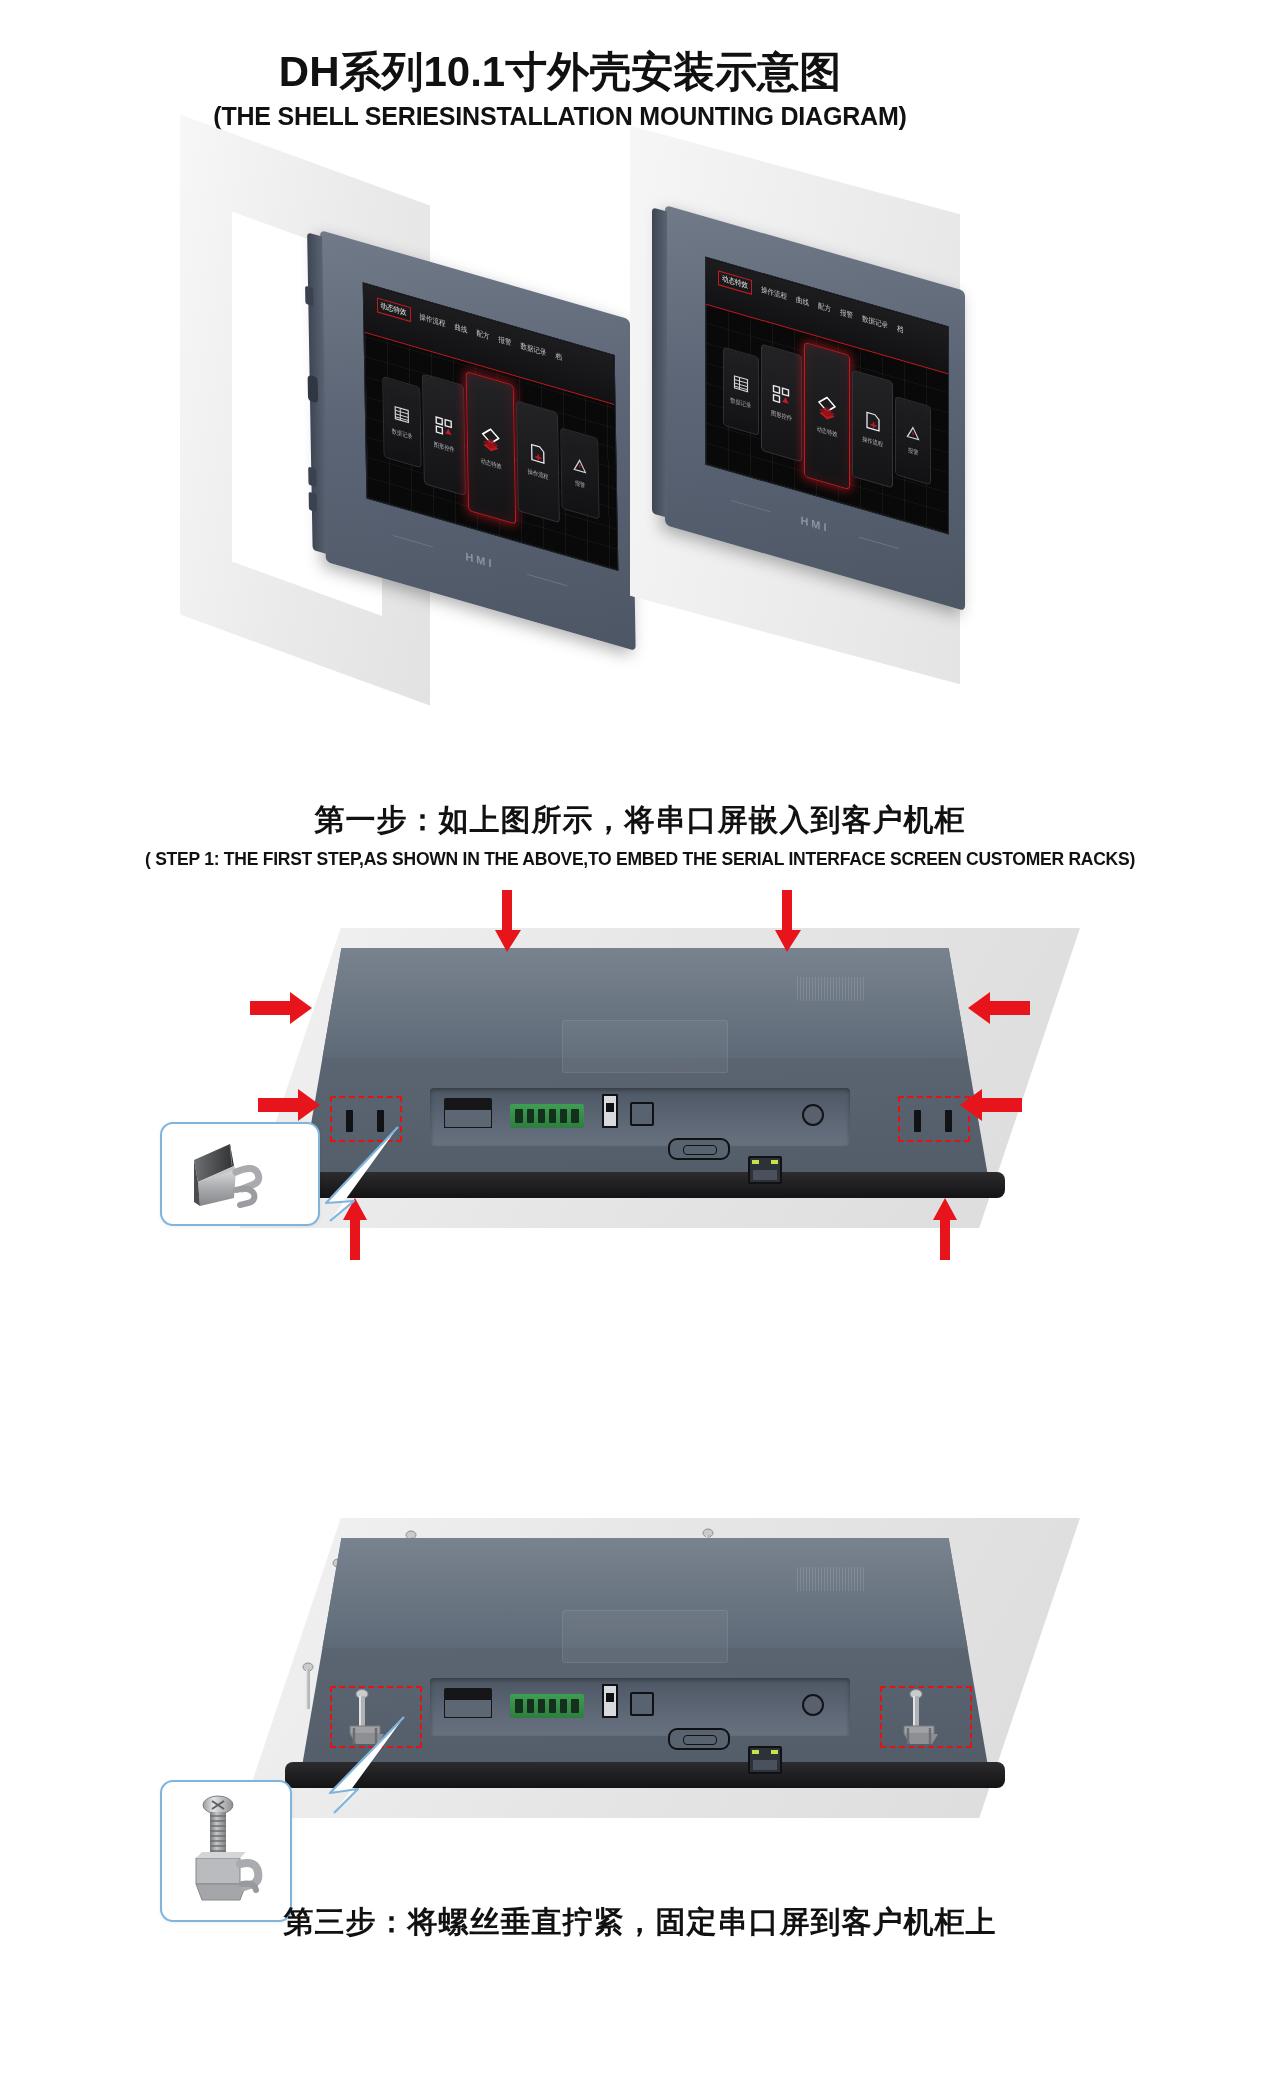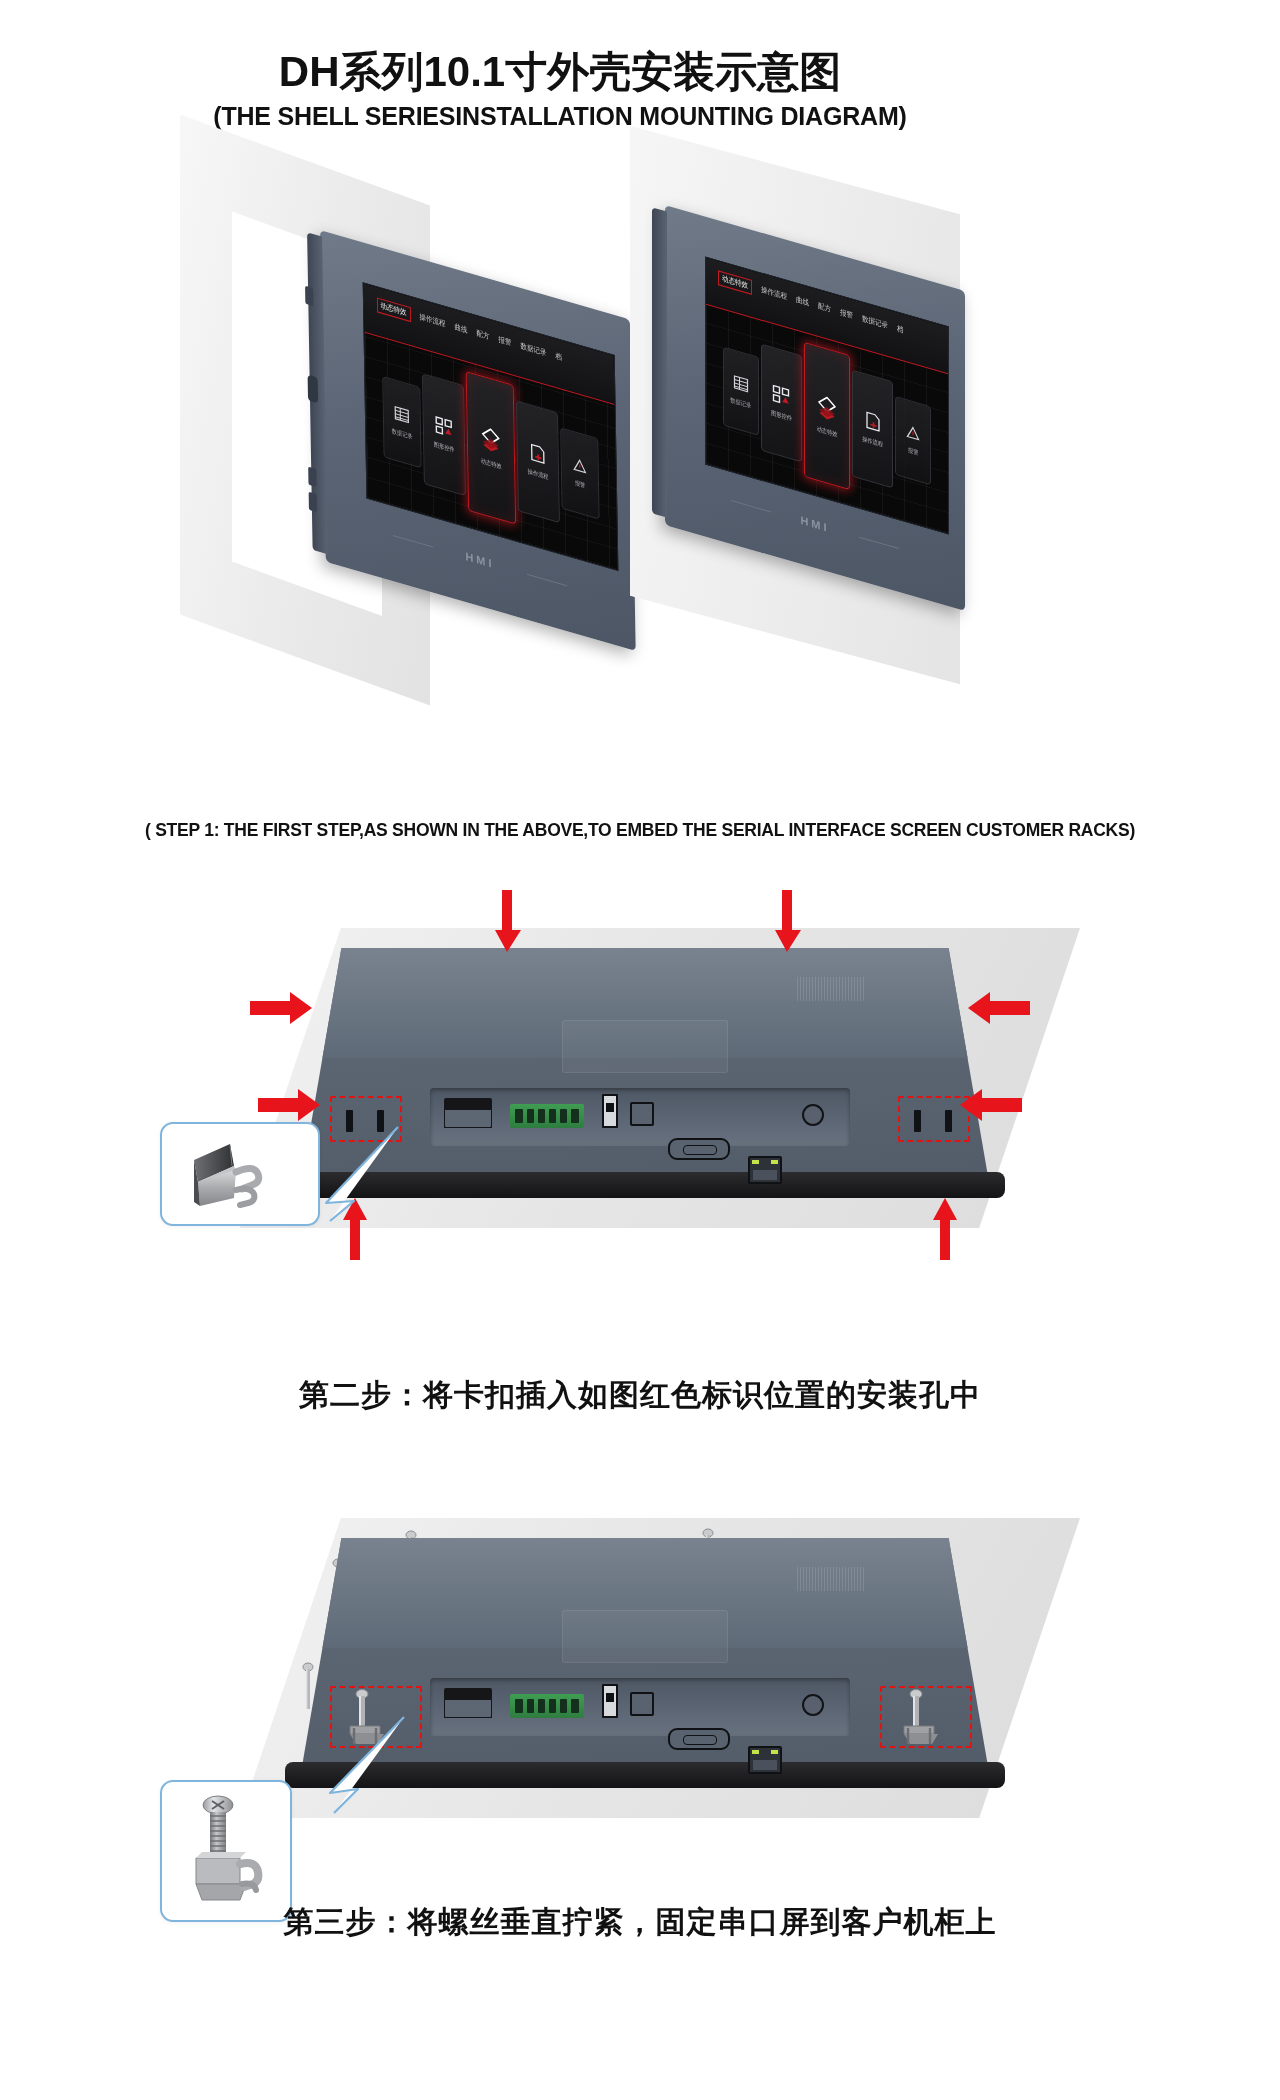--- a/index.html
+++ b/index.html
@@ -18,21 +18,21 @@
     line-height: 1.12; white-space: nowrap;
   }
   .title-en {
     font-size: 25px; font-weight: 600; color:#111; margin-top:7px;
     letter-spacing:-0.2px; white-space: nowrap;
   }
 
   
   .cap { position:absolute; width:1280px; text-align:center; }
   .cap-cn { font-size:30px; font-weight:700; color:#111; letter-spacing:1px; white-space:nowrap; }
-  .cap-en { font-size:17.5px; font-weight:600; color:#111; margin-top:20px; letter-spacing:-0.25px; white-space:nowrap; }
+  .cap-en { font-size:17.5px; font-weight:600; color:#111; margin-top:8px; letter-spacing:-0.25px; white-space:nowrap; }
 
   
   .scene { position:absolute; }
 
   
   .s1-left  { left:150px; top:150px; width:480px; height:600px; }
   .s1-right { left:620px; top:150px; width:520px; height:600px; }
 
   
   .panelA {
@@ -344,20 +344,21 @@
               <span class="hmi-lbl">报警</span>
             </div>
           </div>
         </div>
       </div>
       <div class="dev-brand" style="left:0; top:270px;">HMI</div>
     </div>
   </div>
 
   <div class="cap" style="top:800px;">
+    <div class="cap-cn">第一步：如上图所示，将串口屏嵌入到客户机柜</div>
     <div class="cap-en">( STEP 1: THE FIRST STEP,AS SHOWN IN THE ABOVE,TO EMBED THE SERIAL INTERFACE SCREEN CUSTOMER RACKS)</div>
   </div>
 
   <div class="scene" style="left:0; top:900px; width:1280px; height:420px;">
 
     <div class="back-panel" style="left:240px; top:28px; width:840px; height:300px;
                 clip-path: polygon(12% 0%, 100% 0%, 88% 100%, 0% 100%);"></div>
 
     <div class="back-dev" style="left:300px; top:48px; width:690px; height:240px;
                 clip-path: polygon(6% 0%, 94% 0%, 100% 100%, 0% 100%);">
@@ -465,21 +466,20 @@
         <path d="M18 46 L20 70 L54 62 L56 34 Z" fill="url(#mg1)"></path>
         <path d="M14 24 L18 46 L20 70 L14 66 Z" fill="#4a4c4f"></path>
         <path d="M56 36 q18 -8 22 2 q3 8 -6 11 l-10 4" fill="none" stroke="#a9abae" stroke-width="7" stroke-linecap="round"></path>
         <path d="M56 54 q14 -4 18 4 q2 7 -6 9 l-8 2" fill="none" stroke="#9b9da0" stroke-width="6" stroke-linecap="round"></path>
         <path d="M50 9 L52 30" stroke="#8a8c8f" stroke-width="1" opacity=".8"></path>
       </svg>
     </div>
   </div>
 
   <div class="cap" style="top:1375px;">
-    <div class="cap-cn">第二步：将卡扣插入如图红色标识位置的安装孔中</div>
   </div>
 
   <div class="scene" style="left:0; top:1490px; width:1280px; height:430px;">
 
     <div class="back-panel" style="left:240px; top:28px; width:840px; height:300px;
                 clip-path: polygon(12% 0%, 100% 0%, 88% 100%, 0% 100%);"></div>
 
     <div class="screw" style="left:403px; top:40px;">
       <svg width="16" height="54" viewBox="0 0 16 54">
           <ellipse cx="8" cy="5" rx="5" ry="4" fill="#c9cbcd" stroke="#8c8e91"></ellipse>

